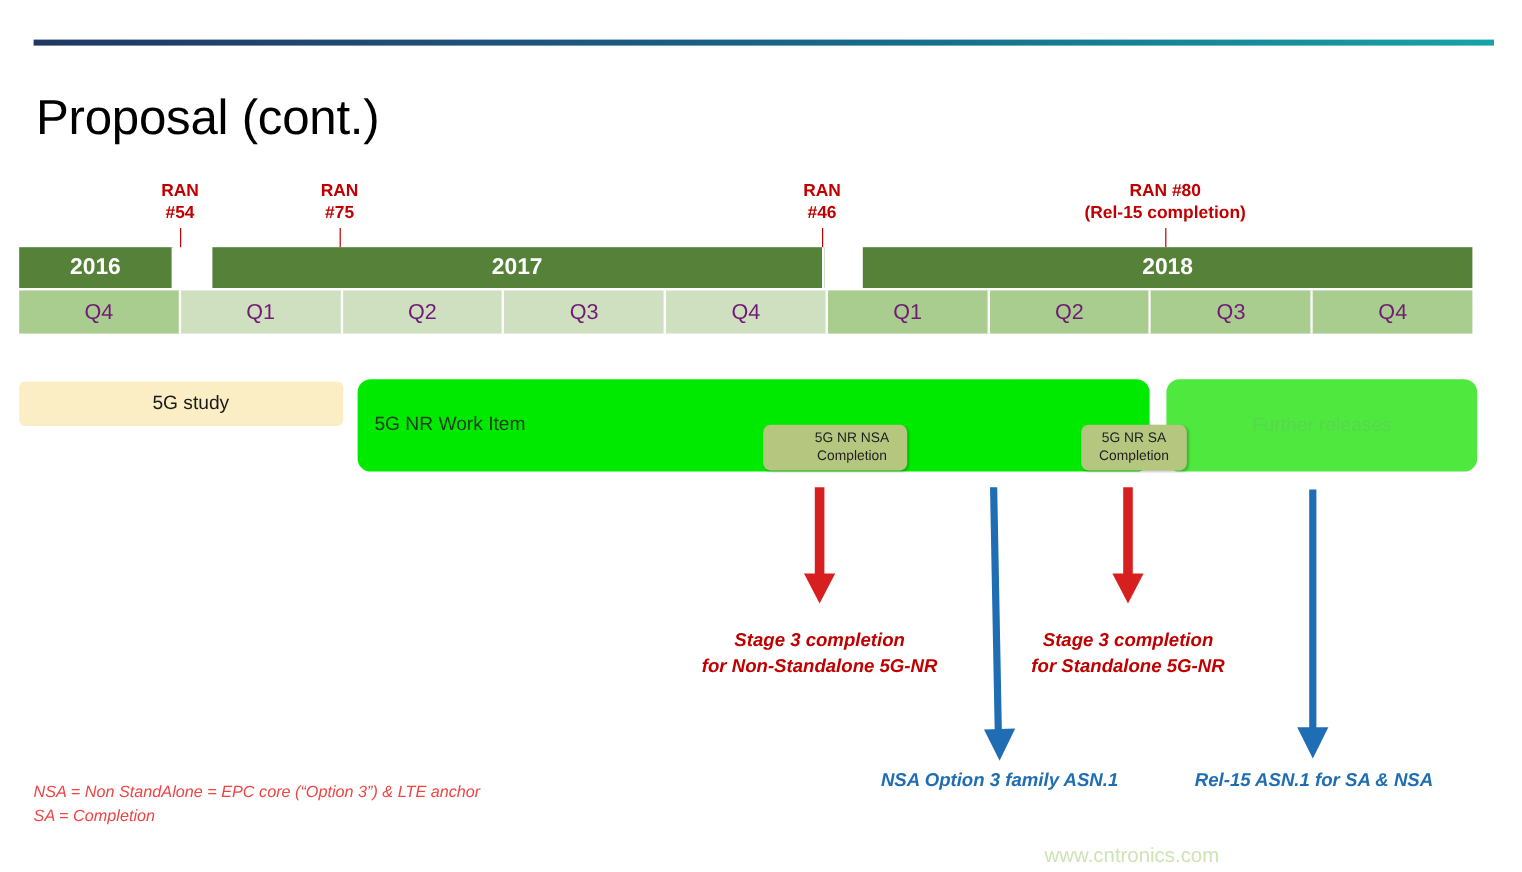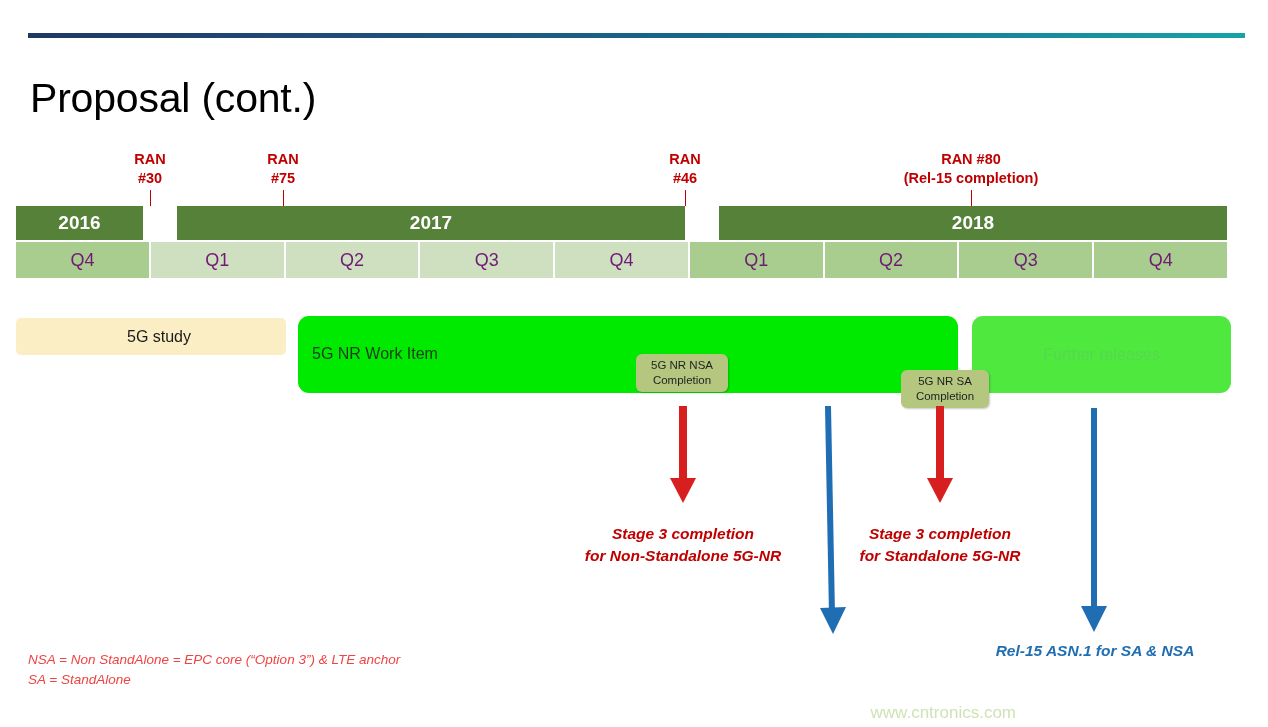--- a/index.html
+++ b/index.html
@@ -161,22 +161,22 @@
     box-shadow: 1px 1px 2px rgba(0,0,0,0.22);
     display: flex;
     flex-direction: column;
     align-items: center;
     justify-content: center;
     font-size: 11.5px;
     color: #1f1f1f;
     line-height: 1.28;
     text-align: center;
   }
-  .chip-nsa { left: 636px; top: 354px; width: 92px; height: 38px; }
-  .chip-sa  { left: 901px; top: 370px; width: 88px; height: 38px; }
+  .chip-nsa { left: 636px; top: 354px; width: 92px; height: 38px; padding-left: 28px; }
+  .chip-sa  { left: 901px; top: 354px; width: 88px; height: 38px; }
 
   
   .arrow-svg {
     position: absolute;
     left: 0;
     top: 0;
     width: 1268px;
     height: 727px;
     overflow: visible;
     pointer-events: none;
@@ -220,21 +220,21 @@
 <body>
 
 <div id="slide">
 
   <div class="accent-rule"></div>
 
   <div class="slide-title">Proposal (cont.)</div>
 
   <div class="ran-label" style="left:105px; top:150px; width:90px;">
     <span>RAN</span><br>
-    <span>#30</span>
+    <span>#54</span>
   </div>
   <div class="ran-tick" style="left:150px; top:190px; height:16px;"></div>
 
   <div class="ran-label" style="left:238px; top:150px; width:90px;">
     <span>RAN</span><br>
     <span>#75</span>
   </div>
   <div class="ran-tick" style="left:283px; top:190px; height:16px;"></div>
 
   <div class="ran-label" style="left:640px; top:150px; width:90px;">
@@ -341,23 +341,24 @@
   <div class="caption caption-red" style="left:563px; top:523px; width:240px;">
     <span>Stage 3 completion</span><br>
     <span>for Non-Standalone 5G-NR</span>
   </div>
 
   <div class="caption caption-red" style="left:845px; top:523px; width:190px;">
     <span>Stage 3 completion</span><br>
     <span>for Standalone 5G-NR</span>
   </div>
 
+  <div class="caption caption-blue" style="left:708px; top:640px; width:250px;">NSA Option 3  family ASN.1</div>
 
   <div class="caption caption-blue" style="left:970px; top:640px; width:250px;">Rel-15 ASN.1 for SA &amp; NSA</div>
 
   <div class="footnote">
     <span>NSA = Non StandAlone = EPC core (“Option 3”) &amp; LTE anchor</span><br>
-    <span>SA = StandAlone</span>
+    <span>SA = Completion</span>
   </div>
 
   <div class="watermark">www.cntronics.com</div>
 
 </div>
 
 </body></html>

